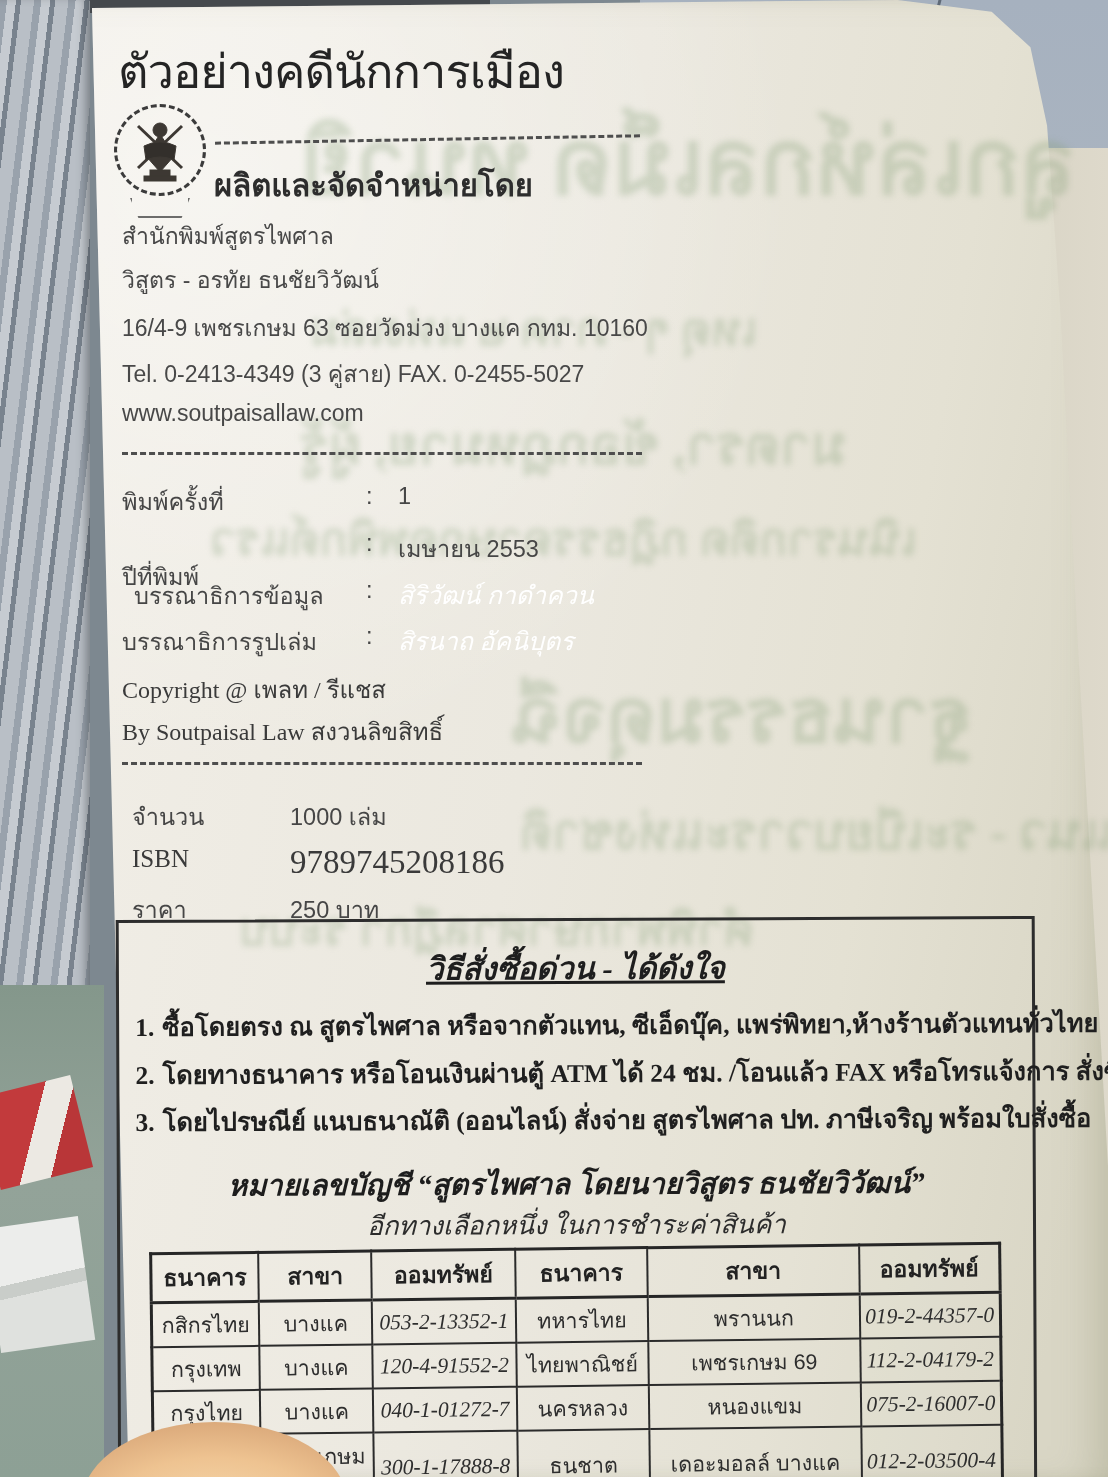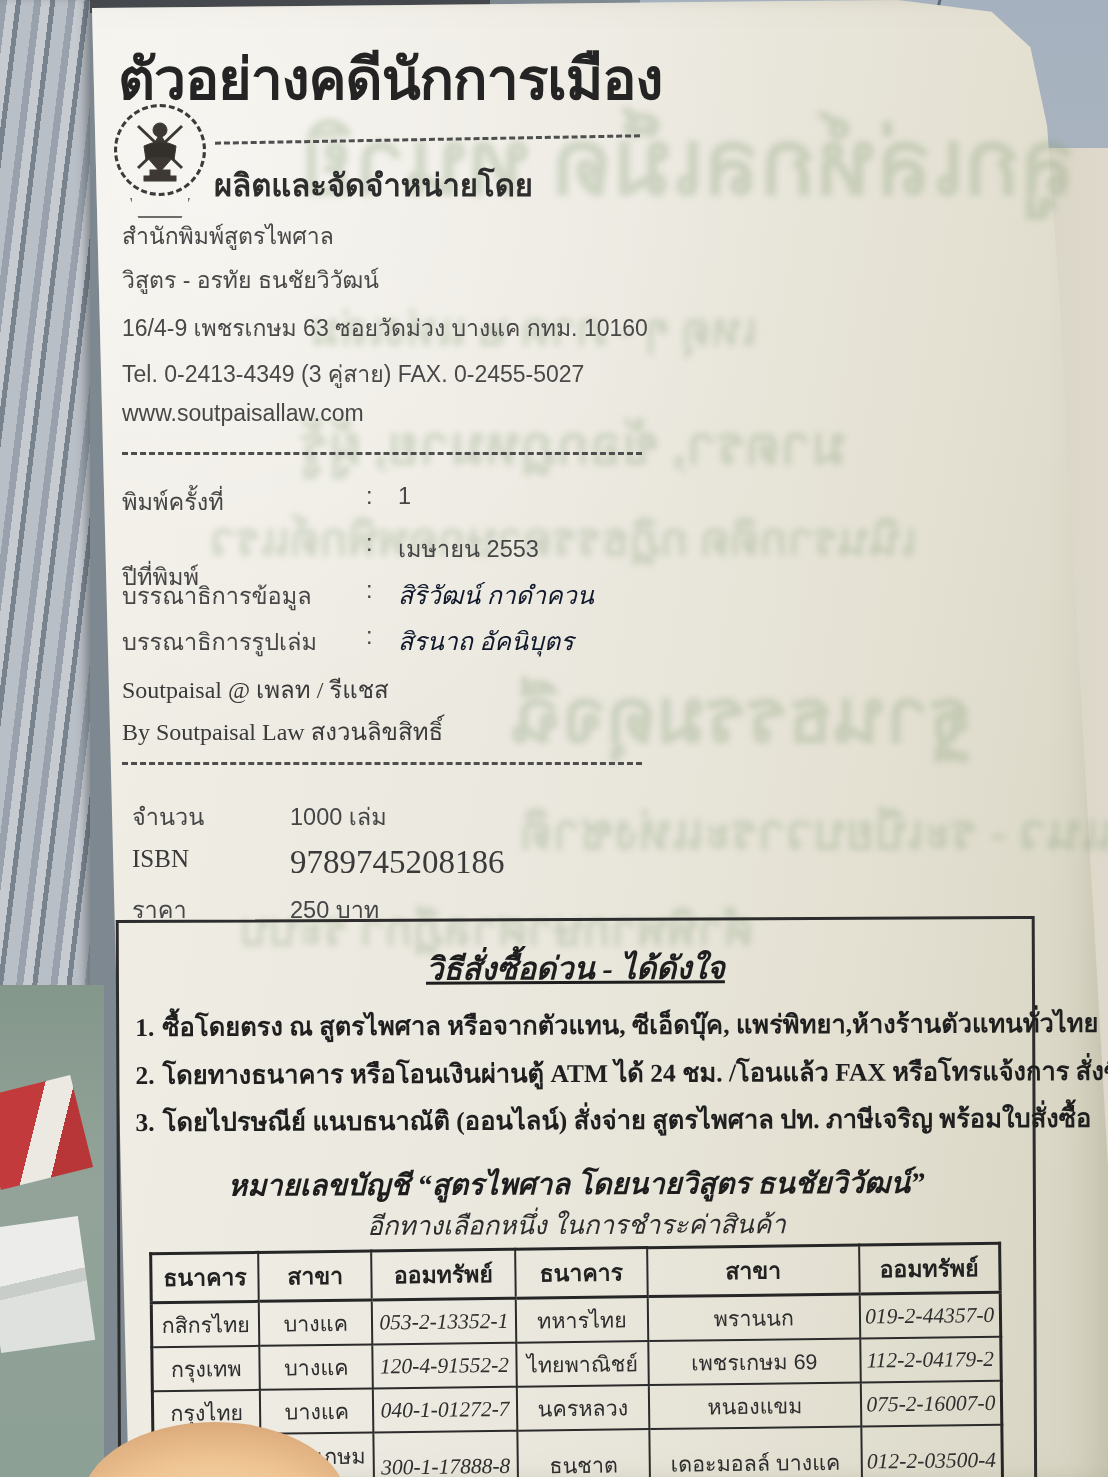--- a/index.html
+++ b/index.html
@@ -19,30 +19,30 @@
     clip-path:polygon(8.3% 0.55%,81% 0%,89.5% 0.8%,93% 3.2%,94.5% 8.5%,95.7% 21%,97.3% 44%,99% 66%,100% 79%,100% 100%,11.6% 100%);
     background:
       radial-gradient(120% 90% at 18% 12%, rgba(255,255,255,.45) 0%, rgba(255,255,255,0) 45%),
       linear-gradient(100deg,#f2efe8 4%,#ebe8df 48%,#e4e1d3 74%,#d9d6c5 94%);
     box-shadow:inset 14px 0 18px -10px rgba(120,115,95,.45), inset -30px 0 40px -18px rgba(140,140,110,.35);}
   
   .ghost{position:absolute;z-index:3;transform:scaleX(-1);color:rgba(133,158,118,.30);
     filter:blur(3px);font-weight:700;white-space:nowrap;font-family:"Liberation Serif",serif;}
   
   .c{position:absolute;z-index:4;color:#3c3c3c;white-space:nowrap;}
-  .page-title{font-size:57px;font-weight:700;color:#242424;letter-spacing:-1px;}
+  .page-title{font-size:47px;font-weight:400;color:#242424;letter-spacing:-1px;}
   .seal{width:86px;height:86px;border:3px dashed #3b3b3b;border-radius:50%;
     display:flex;align-items:center;justify-content:center;}
   .seal-ribbon{width:56px;height:18px;background:transparent;border:2.5px solid #4a4a4a;border-top:none;
     clip-path:polygon(0 0,100% 0,86% 100%,14% 100%);opacity:.8;}
   .dashline{height:0;border-top:3.5px dashed #4e4e4e;}
   .produced-by{font-size:31px;font-weight:800;color:#2d2d2d;}
   .addr{font-size:23px;color:#484848;}
   .lbl{font-size:23.5px;color:#464646;}
-  .val-serif{font-family:"Liberation Serif",serif;font-style:italic;font-size:25px;color:#0f172a;}
+  .val-serif{font-family:"Liberation Serif",serif;font-style:italic;font-size:25px;color:#ffffff;}
   .serifline{font-family:"Liberation Serif",serif;font-size:24px;color:#3a3a3a;}
   
   .order-box{position:absolute;left:117px;top:918px;width:913px;height:600px;
     border:3px solid #2d2d2d;z-index:4;transform:rotate(-.25deg);}
   .ob-title{position:absolute;left:0;right:0;top:22px;text-align:center;
     font-family:"Liberation Serif",serif;font-size:31px;font-weight:800;font-style:italic;
     text-decoration:underline;color:#1e1e1e;}
   .ob-item{position:absolute;left:16px;right:10px;font-family:"Liberation Serif",serif;
     font-size:25.5px;font-weight:700;color:#1f1f1f;white-space:nowrap;}
   .ob-item .num{margin-right:8px;}
@@ -123,29 +123,29 @@
   <div class="c dashline" style="left:122px;top:452px;width:520px;"></div>
 
   <div class="c lbl" style="left:122px;top:483px;">พิมพ์ครั้งที่</div>
   <div class="c lbl" style="left:366px;top:483px;">:</div>
   <div class="c lbl" style="left:398px;top:483px;">1</div>
 
   <div class="c lbl" style="left:122px;top:558px;">ปีที่พิมพ์</div>
   <div class="c lbl" style="left:366px;top:530px;">:</div>
   <div class="c lbl" style="left:398px;top:530px;">เมษายน  2553</div>
 
-  <div class="c lbl" style="left:122px;top:577px;">บรรณาธิการข้อมูล</div>
+  <div class="c lbl" style="left:134px;top:577px;">บรรณาธิการข้อมูล</div>
   <div class="c lbl" style="left:366px;top:577px;">:</div>
   <div class="c val-serif" style="left:398px;top:575px;">สิริวัฒน์  กาดำควน</div>
 
   <div class="c lbl" style="left:122px;top:623px;">บรรณาธิการรูปเล่ม</div>
   <div class="c lbl" style="left:366px;top:623px;">:</div>
   <div class="c val-serif" style="left:398px;top:621px;">สิรนาถ  อัคนิบุตร</div>
 
-  <div class="c serifline" style="left:122px;top:670px;">Soutpaisal  @  เพลท / รีแชส</div>
+  <div class="c serifline" style="left:122px;top:670px;">Copyright  @  เพลท / รีแชส</div>
   <div class="c serifline" style="left:122px;top:712px;">By  Soutpaisal Law  สงวนลิขสิทธิ์</div>
 
   <div class="c dashline" style="left:122px;top:762px;width:520px;"></div>
 
   <div class="c lbl" style="left:132px;top:798px;">จำนวน</div>
   <div class="c lbl" style="left:290px;top:798px;">1000   เล่ม</div>
   <div class="c serifline" style="left:132px;top:845px;font-size:25px;">ISBN</div>
   <div class="c serifline" style="left:290px;top:844px;font-size:33px;">9789745208186</div>
   <div class="c lbl" style="left:132px;top:891px;">ราคา</div>
   <div class="c lbl" style="left:290px;top:891px;text-align:center;">250    บาท</div>

